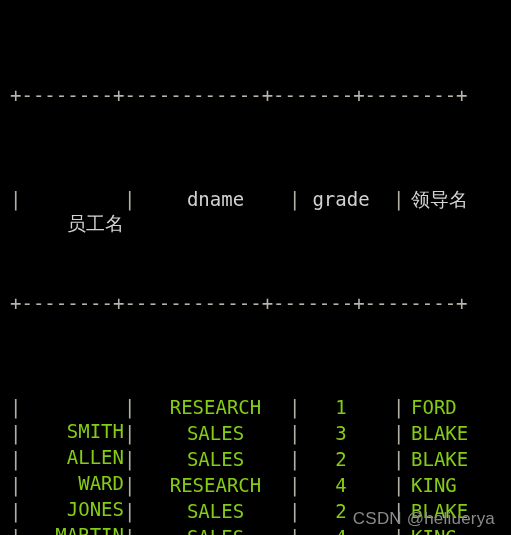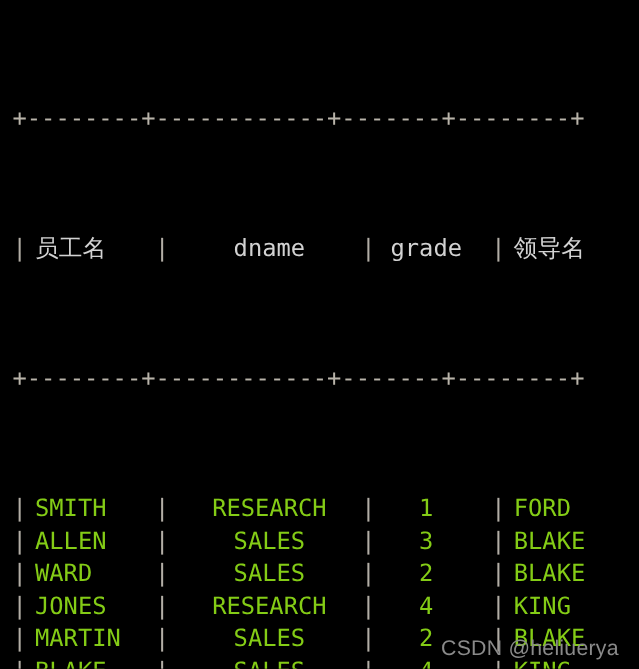--- a/index.html
+++ b/index.html
@@ -74,21 +74,21 @@
   }
   .pipe {
     display: inline-block;
     width: 9px;
     text-align: center;
     color: #b3aea6;
     vertical-align: top;
     height: 26px;
     line-height: 26px;
   }
-  .c-name   { width: 96px; text-align: left;  padding-left: 9px; }
+  .c-name   { width: 96px; text-align: right;  padding-left: 9px; margin-top: 24px; }
   .c-dname  { width: 147px; text-align: center;  padding-left: 9px; }
   .c-grade  { width: 86px; text-align: center; padding-right: 9px; }
   .c-mgr    { width: 100px; text-align: left;  padding-left: 9px; }
 </style>
 </head>
 <body>
 
 <div id="terminal">
 
   <div class="term-body">

